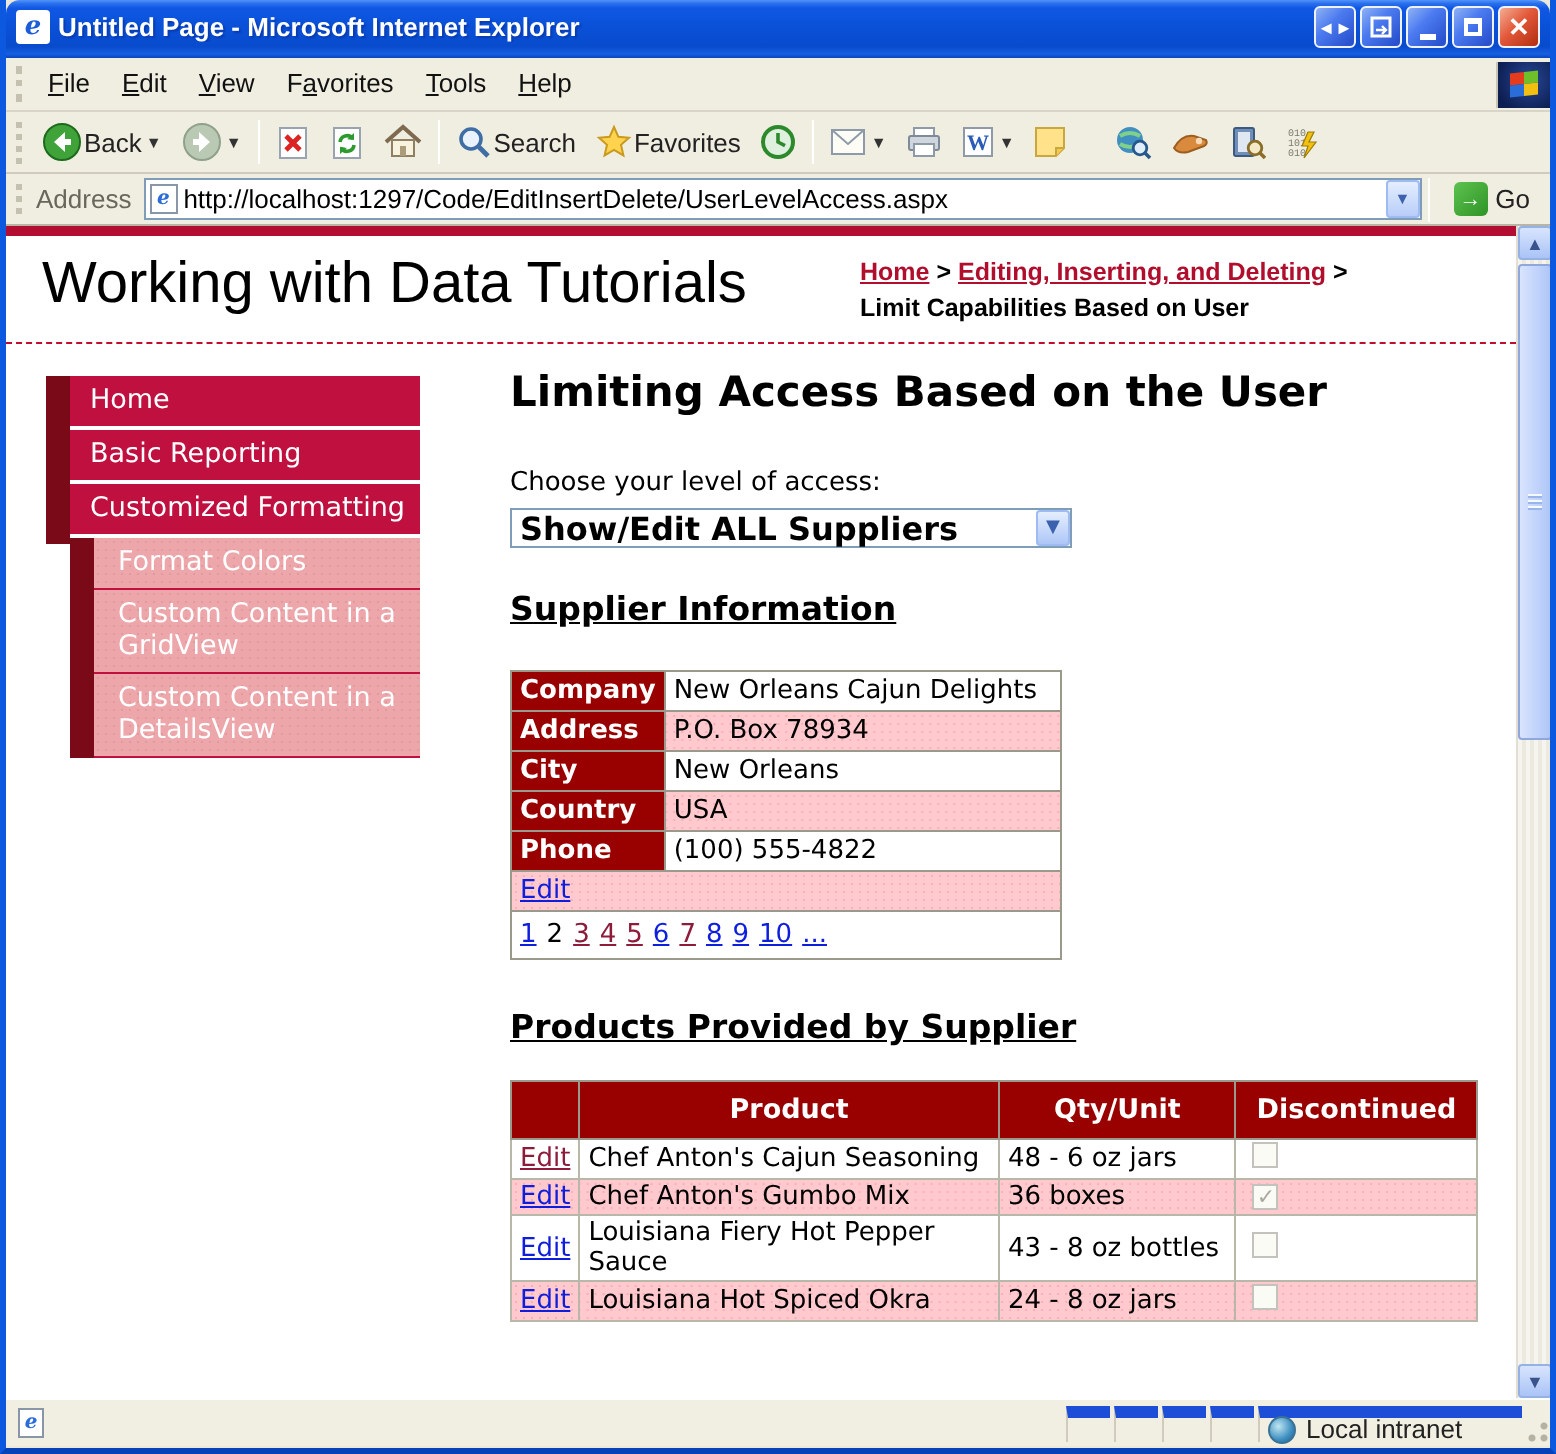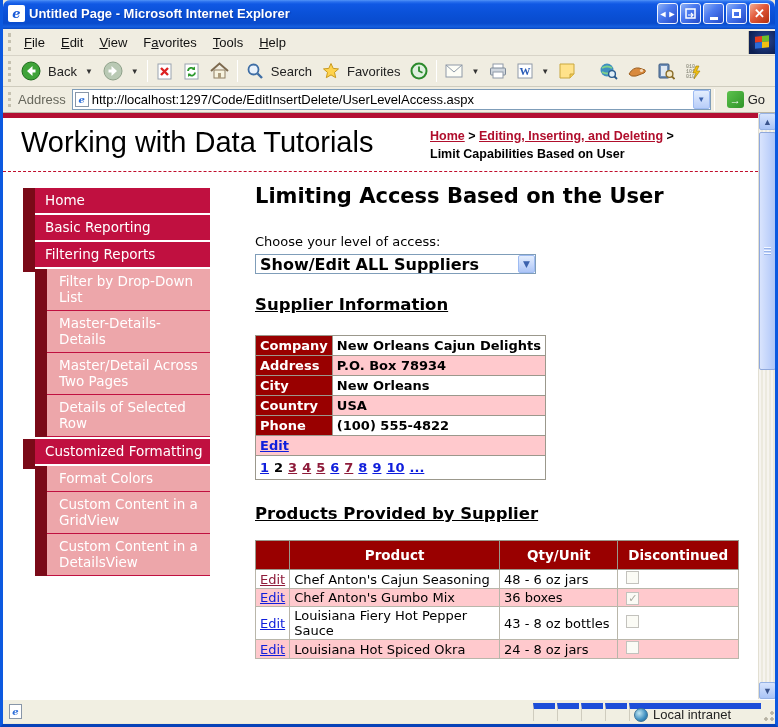--- a/index.html
+++ b/index.html
@@ -26,21 +26,21 @@
   .grip{width:5px;height:70%;border-left:3px dotted #c5c1b0;margin:0 3px;}
   .menu-item{padding:3px 8px;font-size:13px;color:#111;}
   .menu-item u{text-decoration:underline;}
   .flagbox{margin-left:auto;width:27px;height:23px;background:radial-gradient(circle at 60% 40%,#274796,#0d1f52 80%);
     border-left:1px solid #c9c5b5;display:flex;align-items:center;justify-content:center;}
   .flag{width:14px;height:12px;display:grid;grid-template-columns:7px 7px;grid-template-rows:6px 6px;transform:skewY(-6deg);}
   .flag i:nth-child(1){background:#e53c1e;}.flag i:nth-child(2){background:#6fbf2a;}
   .flag i:nth-child(3){background:#2a6cd8;}.flag i:nth-child(4){background:#f2c010;}
   
   .toolbar{height:31px;display:flex;align-items:center;background:#f0ede1;border-bottom:1px solid #cfccbe;padding-left:2px;}
-  .tool-btn{display:flex;align-items:center;gap:7px;padding:2px 5px;font-size:13px;color:#222;border-radius:3px;}
+  .tool-btn{display:flex;align-items:center;gap:1px;padding:2px 5px;font-size:13px;color:#222;border-radius:3px;}
   .tool-sep{width:1px;height:22px;background:#cfccbe;margin:0 3px;border-right:1px solid #fff;}
   .caret{font-size:8px;color:#333;margin-left:1px;}
   .ico{display:inline-flex;align-items:center;justify-content:center;}
   
   .addressbar{height:26px;display:flex;align-items:center;background:#f0ede1;border-bottom:1px solid #b9b5a6;padding:2px 4px 2px 2px;}
   .addr-label{font-size:13px;color:#67675c;margin:0 6px 0 2px;}
   .addr-input{flex:1;height:21px;background:#fff;border:1px solid #7f9db9;display:flex;align-items:center;padding-left:2px;}
   .addr-input .doc{width:14px;height:15px;margin-right:3px;}
   .addr-url{flex:1;font-size:13px;color:#000;white-space:nowrap;overflow:hidden;}
   .addr-drop{width:17px;height:19px;background:linear-gradient(180deg,#e4eefe,#b8cdf8);border:1px solid #9ebbf2;border-radius:2px;
@@ -72,21 +72,21 @@
   .main{position:absolute;left:252px;top:12px;width:496px;color:#000;}
   .main h1{margin:0 0 26px 0;font:bold 21px "DejaVu Sans",sans-serif;}
   .main h2{font:bold 16.5px "DejaVu Sans",sans-serif;margin:0;text-decoration:underline;}
   .access-label{font-size:13px;margin-bottom:5px;}
   .selectbox{width:281px;height:20px;border:1px solid #7f9db9;background:#fff;display:flex;align-items:center;margin-bottom:21px;}
   .selectbox .sel-text{flex:1;font-size:16px;padding-left:4px;white-space:nowrap;overflow:hidden;font-weight:bold;}
   .sel-arrow{width:17px;height:18px;background:linear-gradient(180deg,#e4eefe,#aec6f7);border:1px solid #9ebbf2;border-radius:2px;
     display:flex;align-items:center;justify-content:center;color:#3c62ad;font-size:9px;}
   table{border-collapse:collapse;font-size:13px;}
   .dv{width:276px;margin:21px 0 24px 0;}
-  .dv td{border:1px solid #9b988c;padding:1px 4px;height:20px;white-space:nowrap;font-weight:bold;}
+  .dv td{border:1px solid #9b988c;padding:1px 4px;height:20px;white-space:nowrap;}
   .dv .lbl{background:#990000;color:#fff;font-weight:bold;width:76px;}
   .rowpink{background:#ffc9cd;background-image:radial-gradient(circle,#f4b2b8 22%,transparent 24%);background-size:4px 4px;}
   .lnk{color:#0f1edc;text-decoration:underline;}
   .visited{color:#8e1b3a;text-decoration:underline;}
   .pager span,.pager a{margin-right:5px;}
   .pager .current{color:#000;text-decoration:none;}
   .gv{width:484px;margin-top:17px;}
   .gv th{background:#990000;color:#fff;font-weight:bold;border:1px solid #9b988c;padding:6px 3px;height:21px;font-size:13.5px;}
   .gv td{border:1px solid #b9b6aa;padding:1px 4px;vertical-align:middle;}
   .col-edit{width:29px;}.col-prod{width:214px;}.col-qty{width:120px;}.col-disc{width:121px;}
@@ -347,32 +347,20 @@
             </div>
             <div class="sb-section">
               <div class="sb-head">
                 <span class="sb-tab"></span>
                 <div class="sb-bar">Basic Reporting</div>
               </div>
             </div>
             <div class="sb-section">
               <div class="sb-head">
                 <span class="sb-tab"></span>
-                <div class="sb-bar">Filtering Reports</div>
-              </div>
-              <div class="sb-items">
-                <div class="sb-item">Filter by Drop-Down List</div>
-                <div class="sb-item">Master-Details-Details</div>
-                <div class="sb-item">Master/Detail Across Two Pages</div>
-                <div class="sb-item">Details of Selected Row</div>
-              </div>
-            </div>
-            <div class="sb-section">
-              <div class="sb-head">
-                <span class="sb-tab"></span>
                 <div class="sb-bar">Customized Formatting</div>
               </div>
               <div class="sb-items">
                 <div class="sb-item">Format Colors</div>
                 <div class="sb-item">Custom Content in a GridView</div>
                 <div class="sb-item">Custom Content in a DetailsView</div>
               </div>
             </div>
           </div>
 

